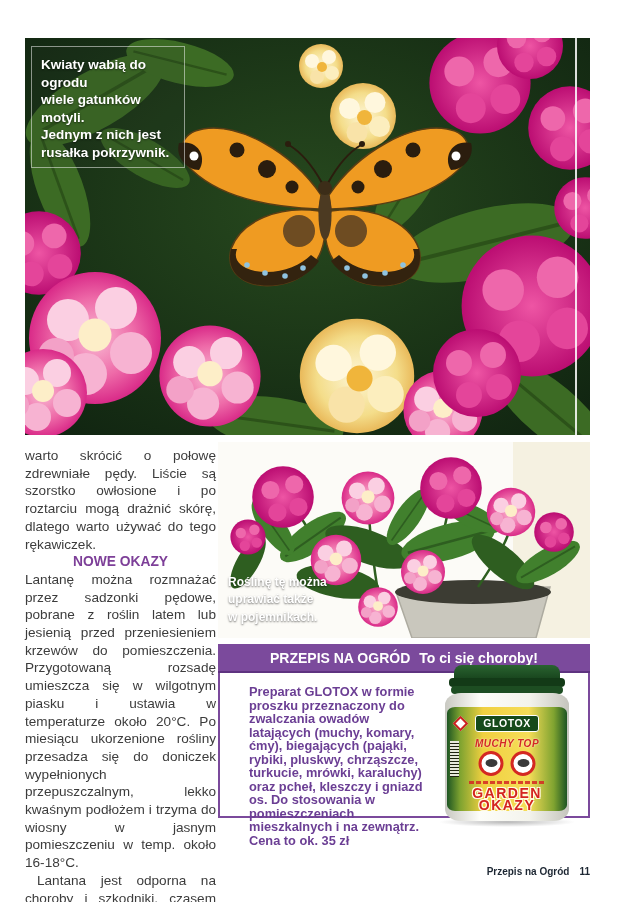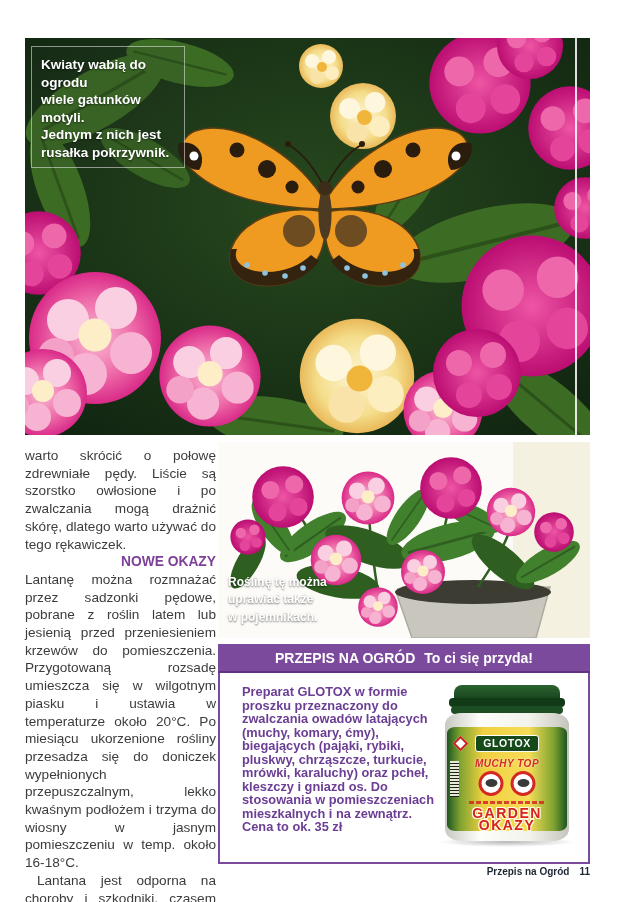--- a/index.html
+++ b/index.html
@@ -18,47 +18,47 @@
     border:1px solid rgba(255,255,255,0.5);
     background:rgba(40,60,40,0.14);
     color:#fff; font-size:13.5px; font-weight:bold; line-height:17.5px;
     white-space:pre-line; text-shadow:0 1px 2px rgba(0,0,0,0.55);
   }
   
   .article {
     position:absolute; left:25px; top:447px; width:191px;
     color:#3c3c3c; font-size:13.6px; line-height:17.7px; text-align:justify;
   }
-  .article h3 { font-size:13.8px; line-height:17.7px; color:#7d3f98; font-weight:bold; text-align:right; }
+  .article h3 { font-size:13.8px; line-height:17.7px; color:#7d3f98; font-weight:bold; text-align:center; }
   .article p.indent { text-indent:12px; }
   
   .pot-photo { position:absolute; left:218px; top:442px; width:372px; height:196px; overflow:hidden; background:#fcfbf7; }
   .pot-caption {
     position:absolute; left:10px; bottom:12px;
     color:#fff; font-size:12px; font-weight:bold; line-height:17.5px;
     white-space:pre-line; text-shadow:0 1px 2px rgba(0,0,0,0.55);
   }
   
   .recipe-box { position:absolute; left:218px; top:644px; width:372px; height:206px; }
   .recipe-header {
     height:29px; background:#7b4a9c; border-bottom:2px solid #5e3380;
     color:#fff; font-weight:bold; font-size:14px;
     display:flex; align-items:center; justify-content:center; gap:9px;
   }
   .recipe-body {
-    height:191px; background:#fff;
+    height:145px; background:#fff;
     border:2px solid #7b4a9c; border-top:none;
-    display:flex; padding:12px 8px 10px 22px;
+    display:flex; padding:12px 8px 10px 29px;
   }
   .recipe-text {
     width:206px; color:#6b3e94; font-weight:bold;
     font-size:12.8px; line-height:13.5px; text-align:left;
   }
   
-  .jar-wrap { flex:1; display:flex; justify-content:center; }
+  .jar-wrap { flex:1; display:flex; justify-content:center;align-items:center; }
   .jar { position:relative; width:146px; height:162px; }
   .jar-shadow { position:absolute; left:4px; bottom:0; width:138px; height:10px;
     background:radial-gradient(ellipse at center, rgba(0,0,0,0.28), transparent 70%); }
   .jar-lid-top { position:absolute; left:20px; top:0; width:106px; height:15px;
     background:linear-gradient(#2a6330,#17431c); border-radius:8px 8px 2px 2px; }
   .jar-ridge1 { position:absolute; left:15px; top:13px; width:116px; height:9px; background:#133a17; border-radius:4px; }
   .jar-ridge2 { position:absolute; left:17px; top:21px; width:112px; height:8px; background:#1d4d22; border-radius:4px; }
   .jar-body { position:absolute; left:11px; top:28px; width:124px; height:128px;
     background:linear-gradient(90deg,#c9c9c2,#fdfdf9 28%,#f3f3ec 68%,#c5c5bd);
     border-radius:16px/12px; }
@@ -210,21 +210,21 @@
 
       <rect x="550" y="0" width="2" height="397" fill="rgba(255,255,255,0.85)"></rect>
     </svg>
     <div class="hero-caption">Kwiaty wabią do ogrodu
 wiele gatunków motyli.
 Jednym z nich jest
 rusałka pokrzywnik.</div>
   </div>
 
   <div class="article">
-    <p>warto skrócić o połowę zdrewniałe pędy. Liście są szorstko owłosione i po zwalczania mogą drażnić skórę, dlatego warto używać do tego rękawiczek.</p>
+    <p>warto skrócić o połowę zdrewniałe pędy. Liście są szorstko owłosione i po roztarciu mogą drażnić skórę, dlatego warto używać do tego rękawiczek.</p>
     <h3>NOWE OKAZY</h3>
     <p>Lantanę można rozmnażać przez sadzonki pędowe, pobrane z roślin latem lub jesienią przed przeniesieniem krzewów do pomieszczenia. Przygotowaną rozsadę umieszcza się w wilgotnym piasku i ustawia w temperaturze około 20°C. Po miesiącu ukorzenione rośliny przesadza się do doniczek wypełnionych przepuszczalnym, lekko kwaśnym podłożem i trzyma do wiosny w jasnym pomieszczeniu w temp. około 16-18°C.</p>
     <p class="indent">Lantana jest odporna na choroby i szkodniki, czasem może przytrafić się mączniak lub przędziorek. Wszystkie części rośliny są trujące.</p>
 
   </div>
 
   <div class="pot-photo">
     <svg viewBox="0 0 372 196" width="372" height="196">
       <rect width="372" height="196" fill="#fcfbf7"></rect>
       <rect x="295" width="77" height="196" fill="#f3edda" opacity="0.75"></rect>
@@ -260,21 +260,21 @@
       <use href="#cl" transform="translate(160,165) scale(0.9)"></use>
     </svg>
     <div class="pot-caption">Roślinę tę można
 uprawiać także
 w pojemnikach.</div>
   </div>
 
   <div class="recipe-box">
     <div class="recipe-header">
       <span>PRZEPIS NA OGRÓD</span>
-      <span>To ci się przyda!</span>
+      <span>To ci się choroby!</span>
     </div>
     <div class="recipe-body">
       <p class="recipe-text">Preparat GLOTOX w formie proszku przeznaczony do zwalczania owadów latających (muchy, komary, ćmy), biegających (pająki, rybiki, pluskwy, chrząszcze, turkucie, mrówki, karaluchy) oraz pcheł, kleszczy i gniazd os. Do stosowania w pomieszczeniach mieszkalnych i na zewnątrz. Cena to ok. 35 zł</p>
       <div class="jar-wrap">
         <div class="jar">
           <div class="jar-shadow"></div>
           <div class="jar-lid-top"></div>
           <div class="jar-ridge1"></div>
           <div class="jar-ridge2"></div>
           <div class="jar-body"></div>

